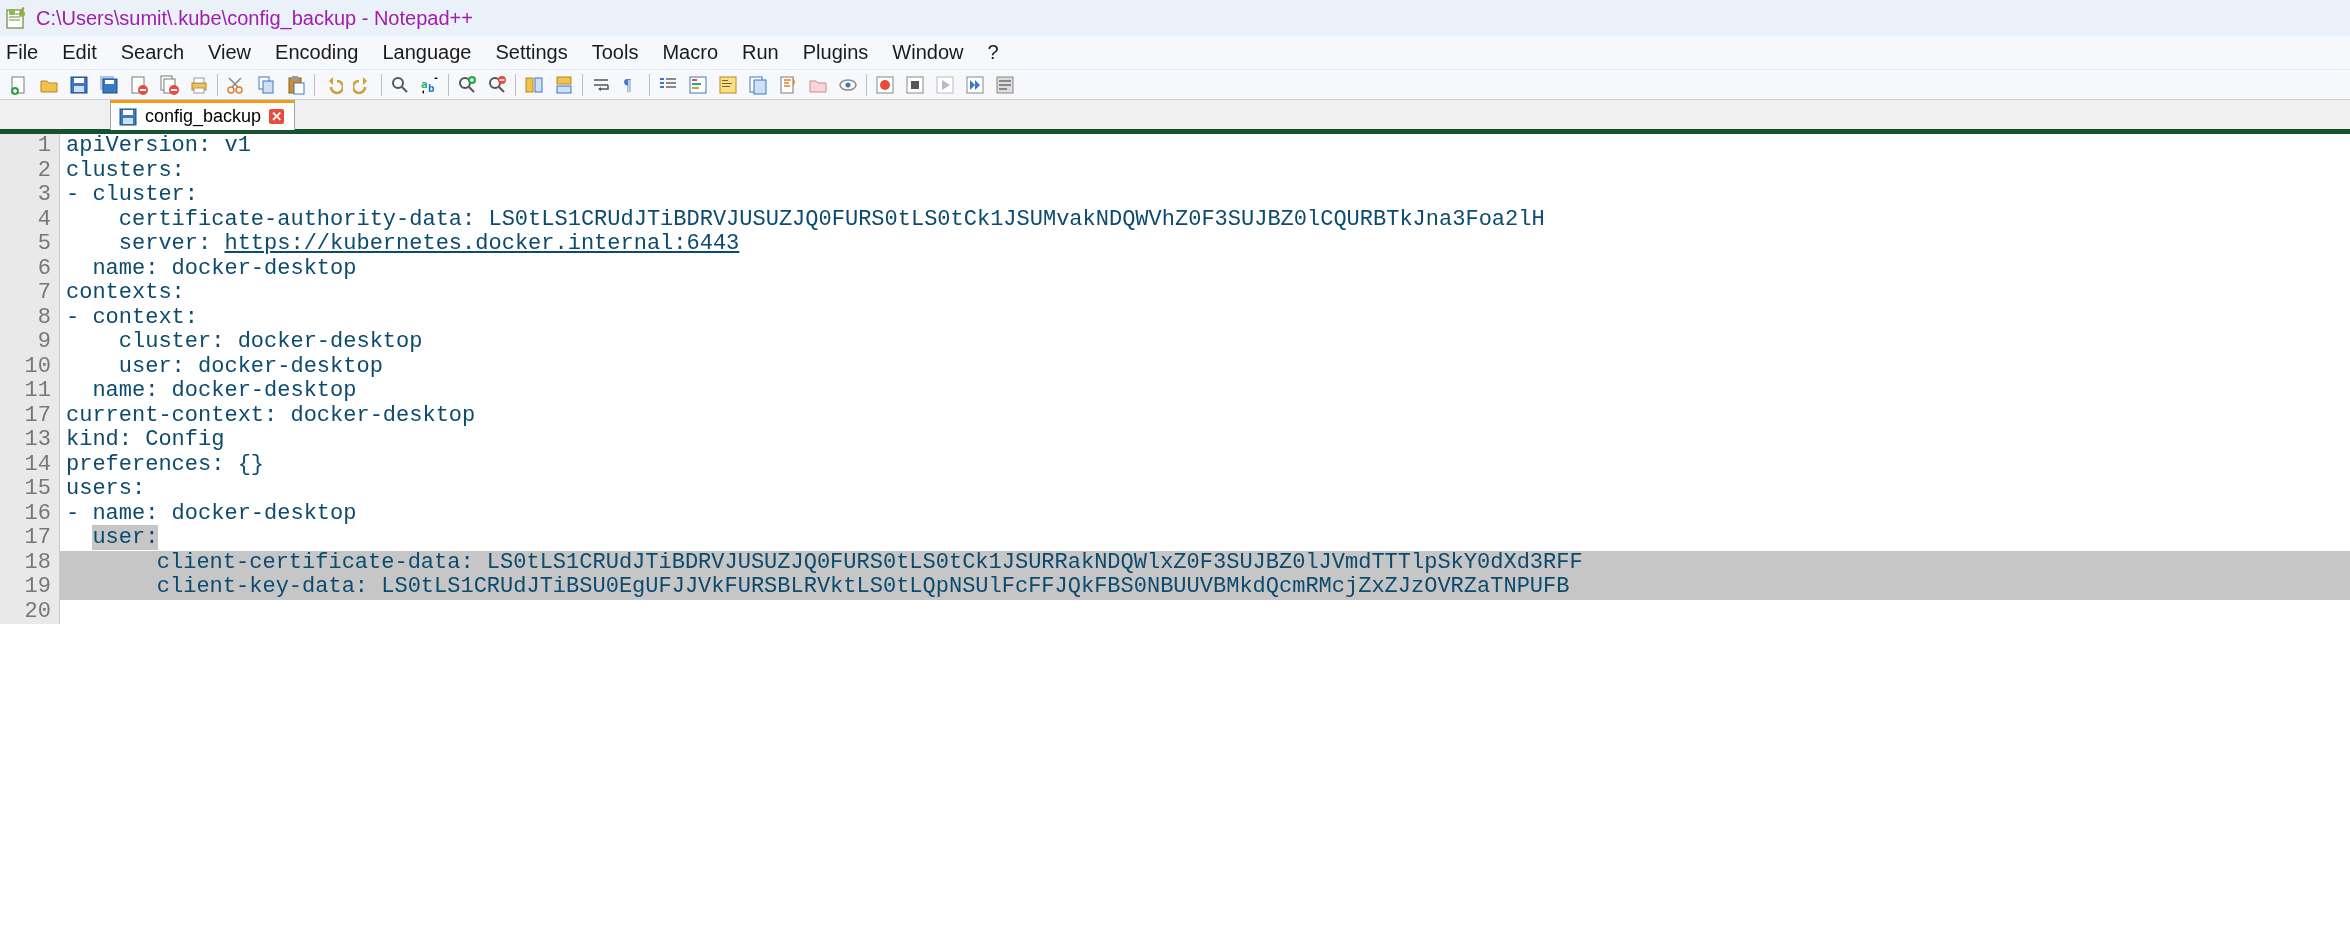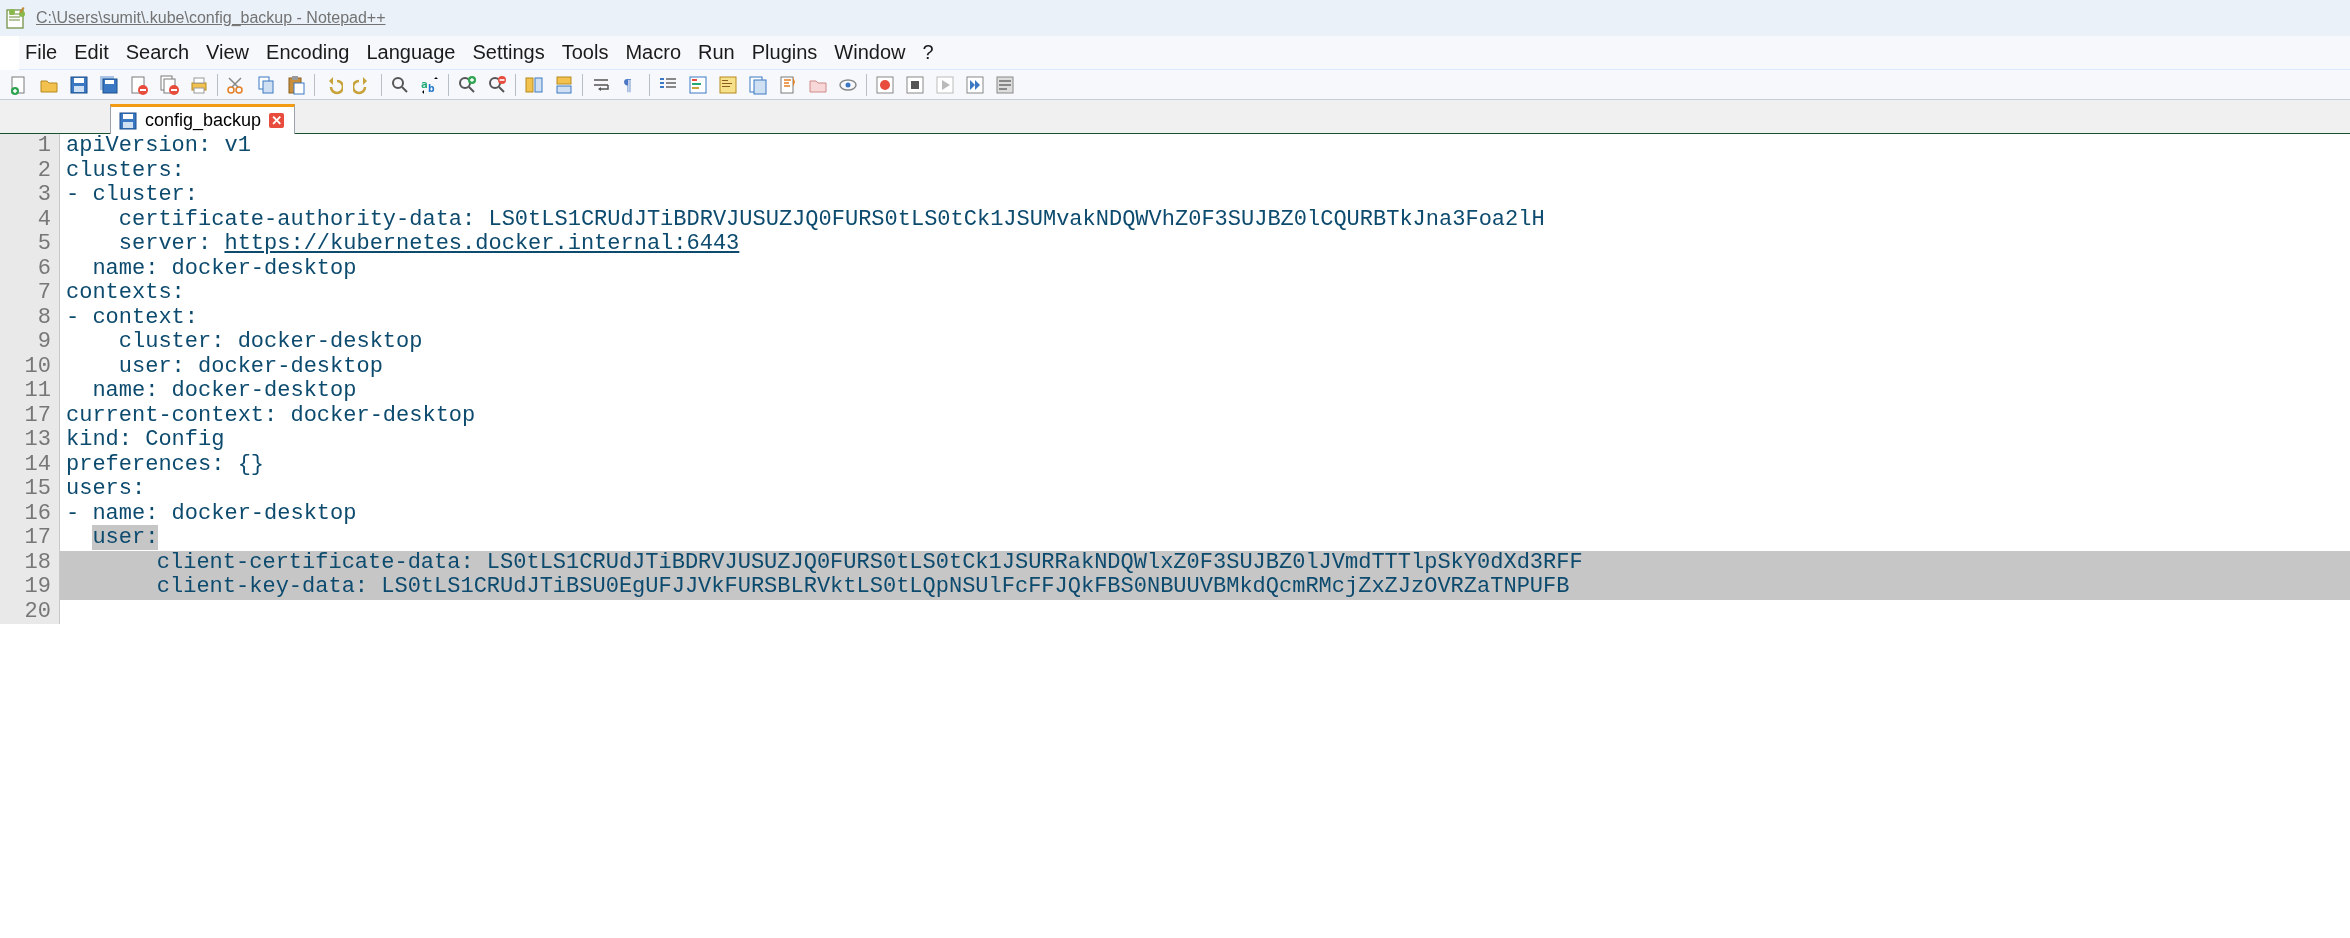--- a/index.html
+++ b/index.html
@@ -1,30 +1,30 @@
 <!DOCTYPE html>
 <html><head>
 <meta charset="utf-8">
 <style>
   * { box-sizing: border-box; }
   html, body { margin: 0; padding: 0; width: 2350px; font-family: "Segoe UI", Tahoma, sans-serif; background: #fff; }
   
   .titlebar { display: flex; align-items: center; height: 36px; background: #eaf1f8; padding: 0 6px; gap: 8px; }
   .app-icon svg { display: block; }
-  .titlebar .title-text { font-size: 16px; color: #737373; text-decoration: underline; }
-  
-  .menubar { display: flex; align-items: center; height: 34px; background: #f6f8fb; border-bottom: 1px solid #dbeafe; padding: 0 6px; gap: 17px; margin-left: 19px; }
+  .titlebar .title-text { font-size: 20px; color: #a21caf; }
+  
+  .menubar { display: flex; align-items: center; height: 34px; background: #f6f8fb; border-bottom: 1px solid #dbeafe; padding: 0 6px; gap: 24px; }
   .menubar .menu-item { font-size: 20px; color: #1a1a1a; cursor: default; }
   
   .toolbar { display: flex; align-items: center; height: 30px; background: #f6f8fb; padding: 0 4px; gap: 0; border-bottom: 1px solid #c8ced6; }
   .tbtn { width: 30px; height: 26px; display: flex; align-items: center; justify-content: center; border: 1px solid transparent; }
   .sep { width: 1px; height: 22px; background: #b8bec6; margin: 0 3px; }
   .tbtn svg { display: block; }
   
-  .tab-strip { display: flex; align-items: flex-end; height: 34px; background: #f0f0f0; border-bottom: 1px solid #14532d; padding-left: 110px; position: relative; }
+  .tab-strip { display: flex; align-items: flex-end; height: 34px; background: #f0f0f0; border-bottom: 5px solid #14532d; padding-left: 110px; position: relative; }
   .tab-strip::before { content:""; position:absolute; left:110px; right:0; bottom:0; top:0; pointer-events:none;}
   .tab { display: flex; align-items: center; height: 30px; background: #fff; border: 1px solid #9aa3ad; border-bottom: none; padding: 0 10px 0 8px; gap: 8px; border-top: 3px solid #f39c12; position: relative; top: 1px; font-size: 18px;}
   .tab .disk-icon svg { display: block; }
   .tab .close-icon { width: 15px; height: 15px; background: #e74c3c; color: #fff; font-size: 13px; line-height: 15px; text-align: center; font-weight: bold; border-radius: 2px;}
   
   .editor { display: flex; font-family: Consolas, "Courier New", monospace; font-size: 22px; line-height: 24.5px; }
   .gutter { width: 60px; background: #e9e9e9; color: #777; text-align: right; padding: 0 8px 0 0; user-select: none; border-right: 1px solid #c8c8c8;}
   .gutter .ln { height: 24.5px; }
   .code { flex: 1 0 auto; white-space: pre; color: #0c4a6e; overflow: hidden; }
   .code .cl { height: 24.5px; padding-left: 6px; }

